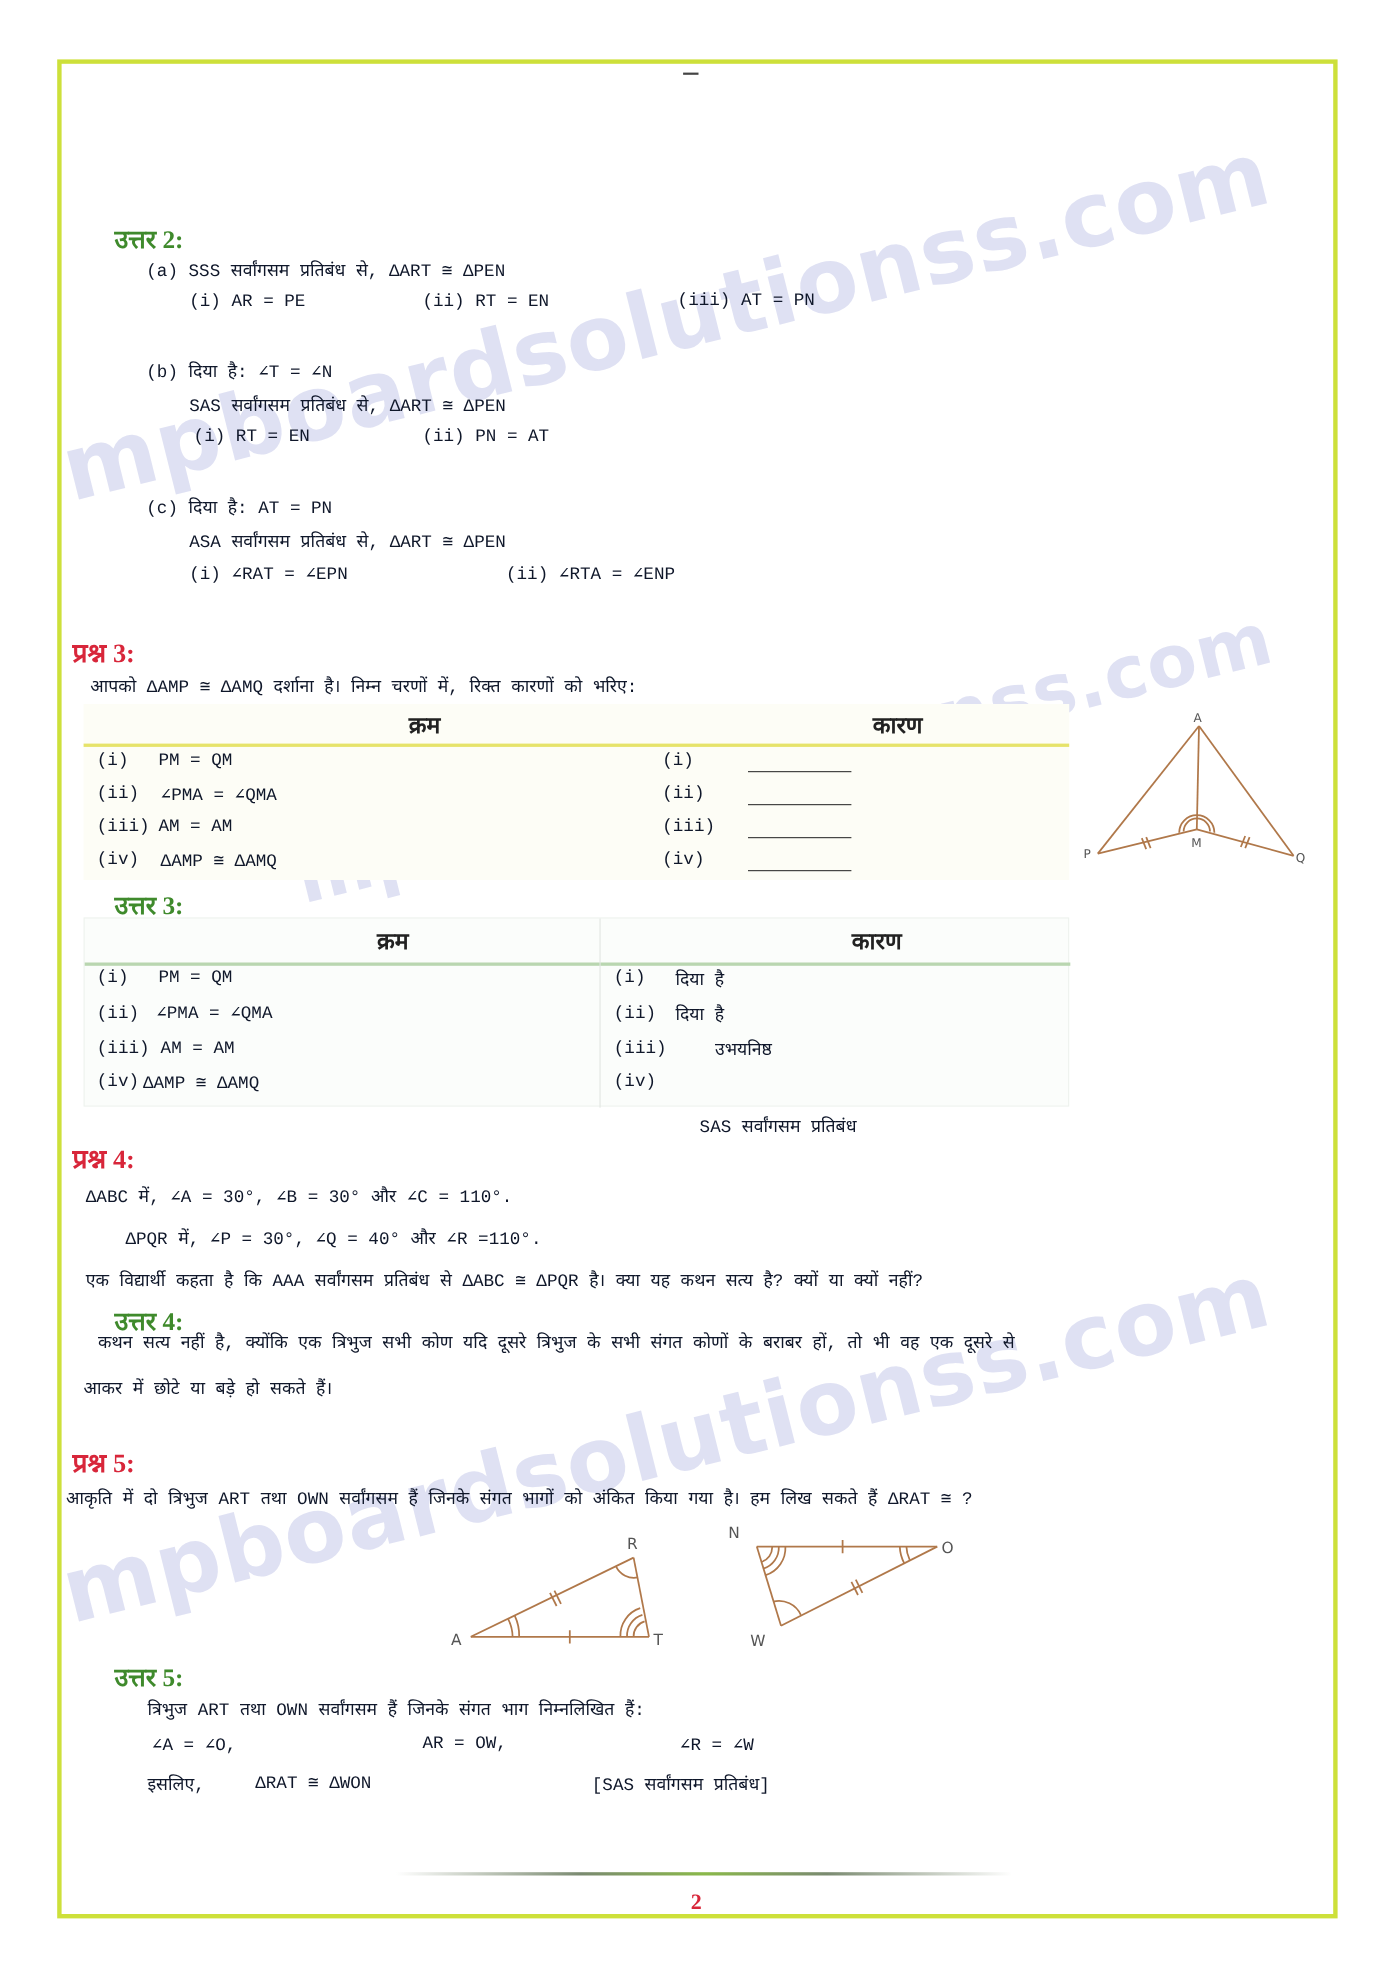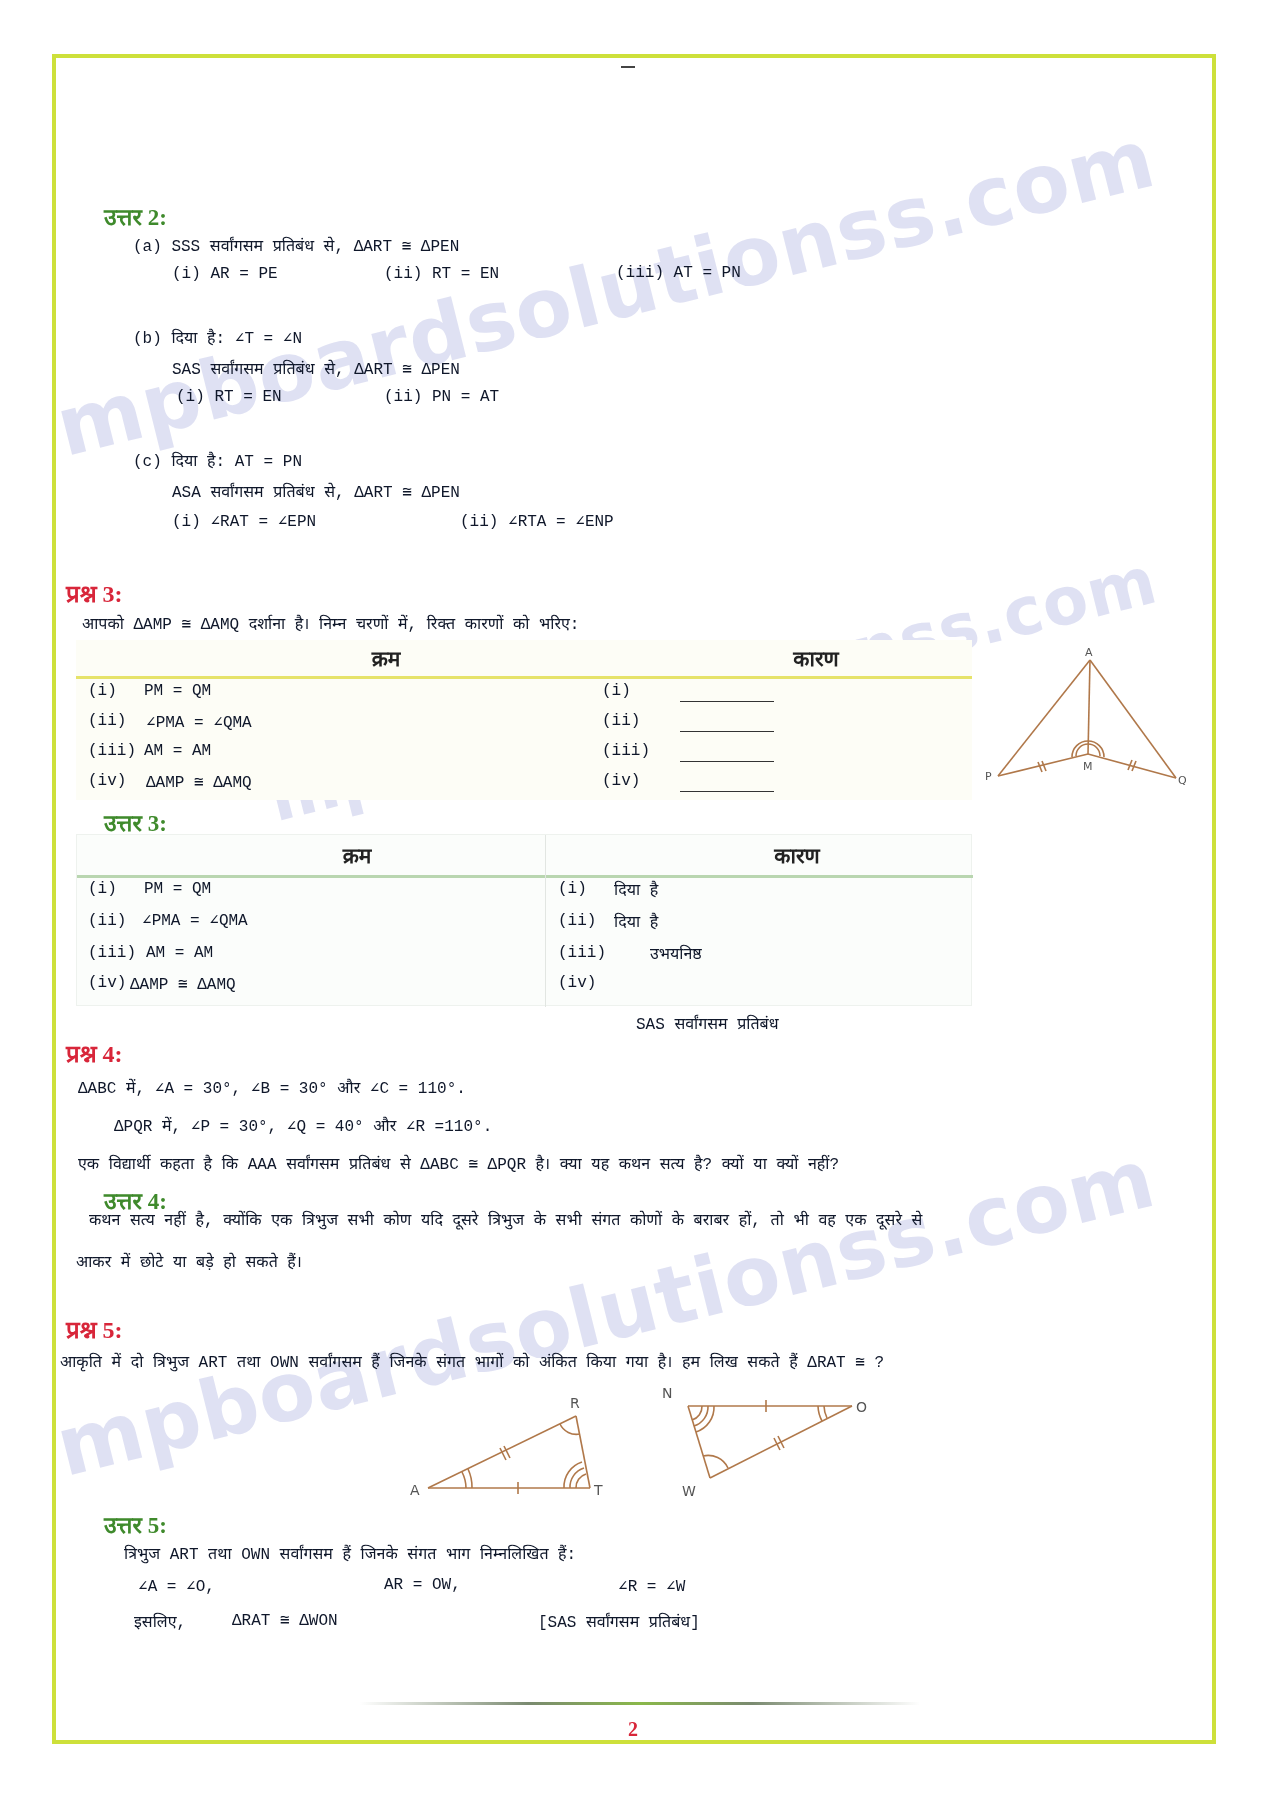--- a/index.html
+++ b/index.html
@@ -173,21 +173,21 @@
   </g>
   <text x="10" y="117" font-size="14" fill="#555">A</text>
   <text x="170" y="30" font-size="14" fill="#555">R</text>
   <text x="194" y="117" font-size="14" fill="#555">T</text>
   <text x="262" y="20" font-size="14" fill="#555">N</text>
   <text x="456" y="34" font-size="14" fill="#555">O</text>
   <text x="282" y="118" font-size="14" fill="#555">W</text>
 </svg>
 
 <div class="abs ans-head" style="left:104px; top:1508px;">उत्तर 5:</div>
-<div class="abs txt" style="left:124px; top:1542px;text-align:right;">त्रिभुज ART तथा OWN सर्वांगसम हैं जिनके संगत भाग निम्नलिखित हैं:</div>
+<div class="abs txt" style="left:134px; top:1542px;text-align:right;">त्रिभुज ART तथा OWN सर्वांगसम हैं जिनके संगत भाग निम्नलिखित हैं:</div>
 <div class="abs txt" style="left:138px; top:1576px;">∠A = ∠O,</div>
 <div class="abs txt" style="left:384px; top:1576px;">AR = OW,</div>
 <div class="abs txt" style="left:618px; top:1576px;">∠R = ∠W</div>
 <div class="abs txt" style="left:134px; top:1610px;">इसलिए,</div>
 <div class="abs txt" style="left:232px; top:1610px;">ΔRAT ≅ ΔWON</div>
 <div class="abs txt" style="left:538px; top:1610px;">[SAS सर्वांगसम प्रतिबंध]</div>
 
 <div class="footer-line"></div>
 <div class="page-num">2</div>
 

